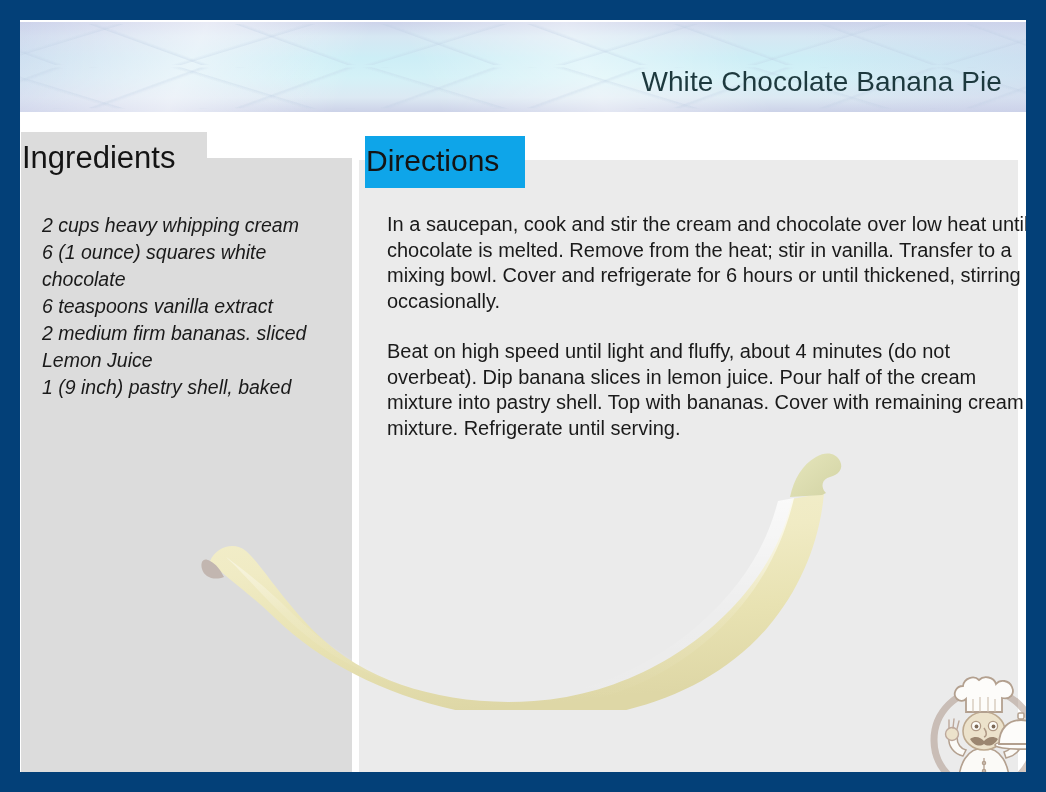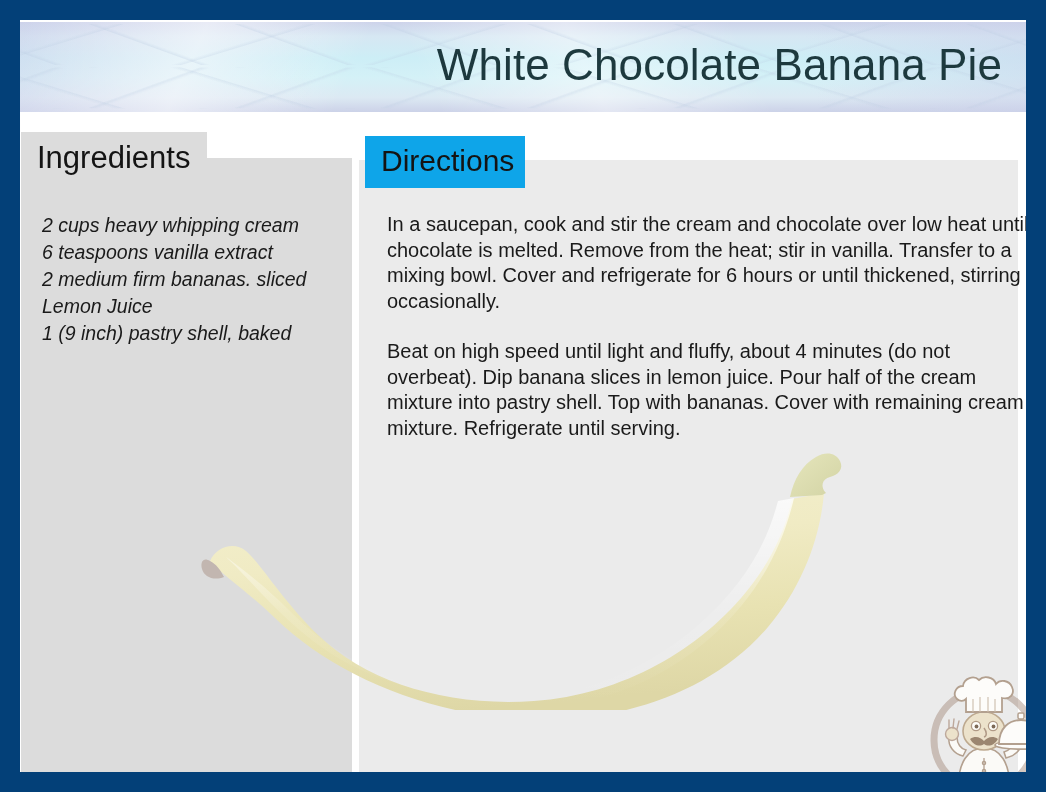--- a/index.html
+++ b/index.html
@@ -55,22 +55,22 @@
         rgba(188,205,226,0.26) 53px,
         rgba(255,255,255,0.00) 56px);
     pointer-events: none;
   }
   .banner::before { top: 2%; }
   .banner::after  { top: 50%; transform: scaleY(-1); }
 
   .banner-title {
     position: absolute;
     right: 24px;
-    top: 21px;
-    font-size: 44px;
+    top: 38px;
+    font-size: 28px;
     line-height: 44px;
     color: #1d393e;
     letter-spacing: 0.1px;
     white-space: nowrap;
     z-index: 3;
   }
 
   
   .panel {
     position: absolute;
@@ -87,21 +87,21 @@
     left: 339px;
     top: 140px;
     width: 659px;
     height: 613px;
     background: #ebebeb;
   }
 
   .tab-header {
     position: absolute;
     box-sizing: border-box;
-    padding-left: 16px;
+    padding-left: 1px;
     color: #141414;
     white-space: nowrap;
   }
   .tab-ingredients {
     left: 1px;
     top: 112px;
     width: 186px;
     height: 54px;
     background: #dcdcdc;
     font-size: 31px;
@@ -179,20 +179,21 @@
 
   <div class="banner">
     <div class="banner-title">White Chocolate Banana Pie</div>
   </div>
 
   <div class="panel panel-ingredients"></div>
   <div class="tab-header tab-ingredients">Ingredients</div>
 
   <div class="ingredients-list">
     <div class="ingredient-line">2 cups heavy whipping cream</div>
+    <div class="ingredient-line">6 (1 ounce) squares white chocolate</div>
     <div class="ingredient-line">6 teaspoons vanilla extract</div>
     <div class="ingredient-line">2 medium firm bananas. sliced</div>
     <div class="ingredient-line">Lemon Juice</div>
     <div class="ingredient-line">1 (9 inch) pastry shell, baked</div>
   </div>
 
   <div class="panel panel-directions"></div>
   <div class="tab-header tab-directions">Directions</div>
 
   <div class="directions-body">

